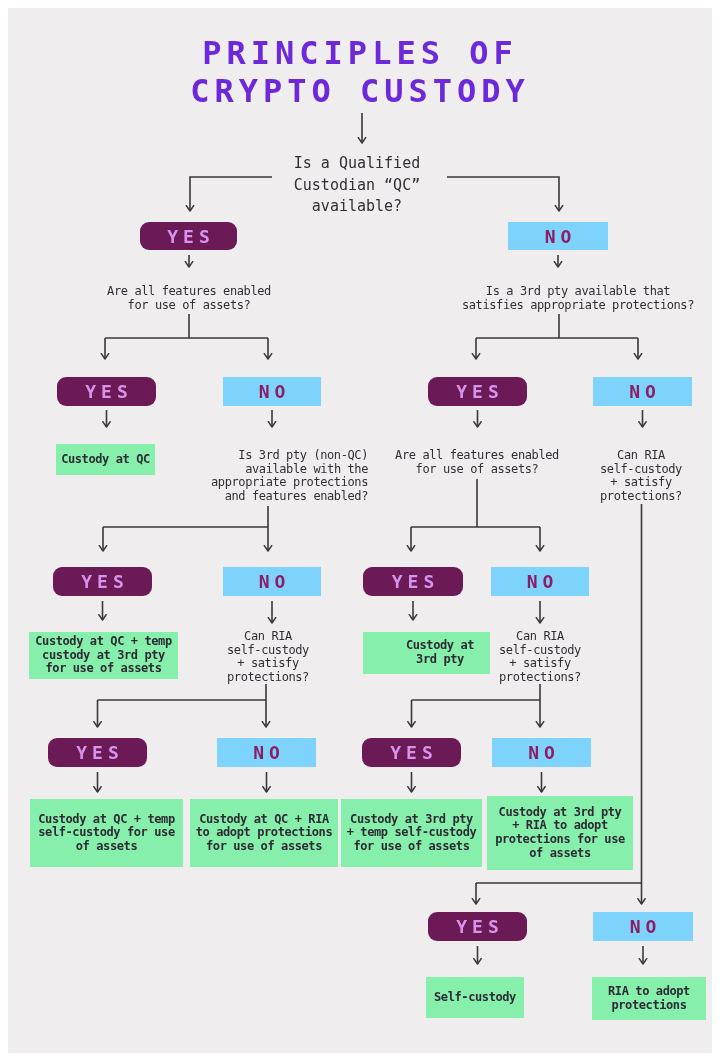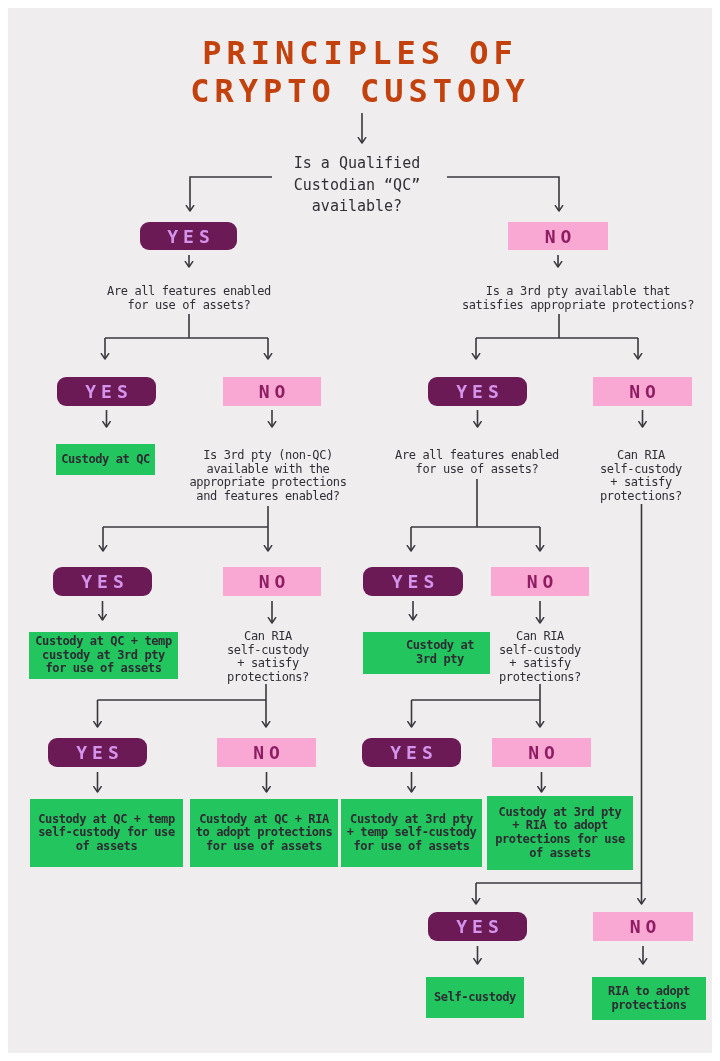--- a/index.html
+++ b/index.html
@@ -10,37 +10,37 @@
     overflow:hidden;
   }
   .panel{
     position:absolute;left:8px;top:8px;width:704px;height:1045px;
     background:#EFEDEE;
   }
   .connectors{position:absolute;left:0;top:0;width:720px;height:1061px;pointer-events:none;}
   .title{
     position:absolute;left:0;top:34px;width:720px;
     text-align:center;font-weight:bold;font-size:32px;line-height:38px;
-    letter-spacing:5px;color:#c2410c;white-space:pre-line;
+    letter-spacing:5px;color:#6d28d9;white-space:pre-line;
   }
   .q{
     position:absolute;text-align:center;font-weight:normal;
     font-size:12px;line-height:13.5px;letter-spacing:-0.4px;
     color:#312F36;white-space:pre-line;
   }
   .q-root{font-size:15px;line-height:21.5px;letter-spacing:0;}
   .badge{
     position:absolute;display:flex;align-items:center;justify-content:center;
     font-weight:bold;font-size:18px;letter-spacing:5px;text-indent:5px;
   }
   .badge.dark{background:#6B1A56;color:#D494EC;border-radius:9px;}
-  .badge.light{background:#f9a8d4;color:#8E1D64;}
+  .badge.light{background:#7dd3fc;color:#8E1D64;}
   .result{
     position:absolute;display:flex;align-items:center;justify-content:center;
-    background:#22c55e;color:#2E2C33;font-weight:bold;
+    background:#86efac;color:#2E2C33;font-weight:bold;
     font-size:12px;line-height:13.6px;letter-spacing:-0.4px;
     text-align:center;white-space:pre-line;
   }
 </style>
 </head>
 <body>
 
 <div class="panel"></div>
 
 <svg class="connectors" viewBox="0 0 720 1061" xmlns="http://www.w3.org/2000/svg">
@@ -114,21 +114,21 @@
 for use of assets?</div>
 <div class="q" style="left:438px;top:285px;width:280px;">Is a 3rd pty available that
 satisfies appropriate protections?</div>
 
 <div class="badge dark" style="left:57px;top:377px;width:99px;height:29px;">YES</div>
 <div class="badge light" style="left:223px;top:377px;width:98px;height:29px;">NO</div>
 <div class="badge dark" style="left:428px;top:377px;width:99px;height:29px;">YES</div>
 <div class="badge light" style="left:593px;top:377px;width:99px;height:29px;">NO</div>
 
 <div class="result" style="left:56px;top:444px;width:99px;height:31px;">Custody at QC</div>
-<div class="q" style="left:168px;top:449px;width:200px;">Is 3rd pty (non-QC)
+<div class="q" style="left:168px;top:449px;width:200px;text-align:right;">Is 3rd pty (non-QC)
 available with the
 appropriate protections
 and features enabled?</div>
 <div class="q" style="left:377px;top:449px;width:200px;">Are all features enabled
 for use of assets?</div>
 <div class="q" style="left:591px;top:449px;width:100px;">Can RIA
 self-custody
 + satisfy
 protections?</div>
 

